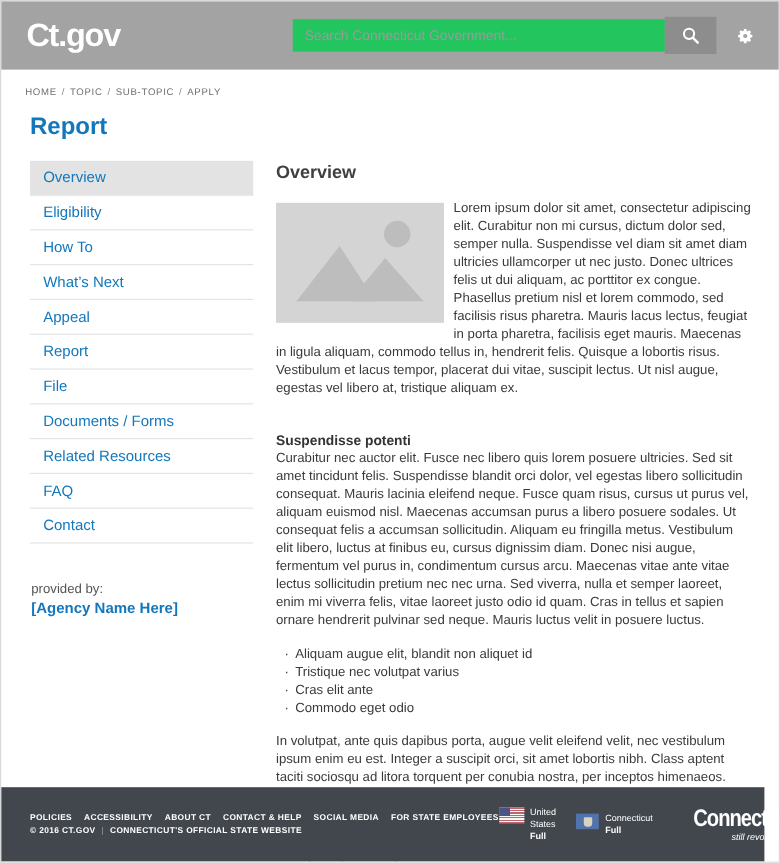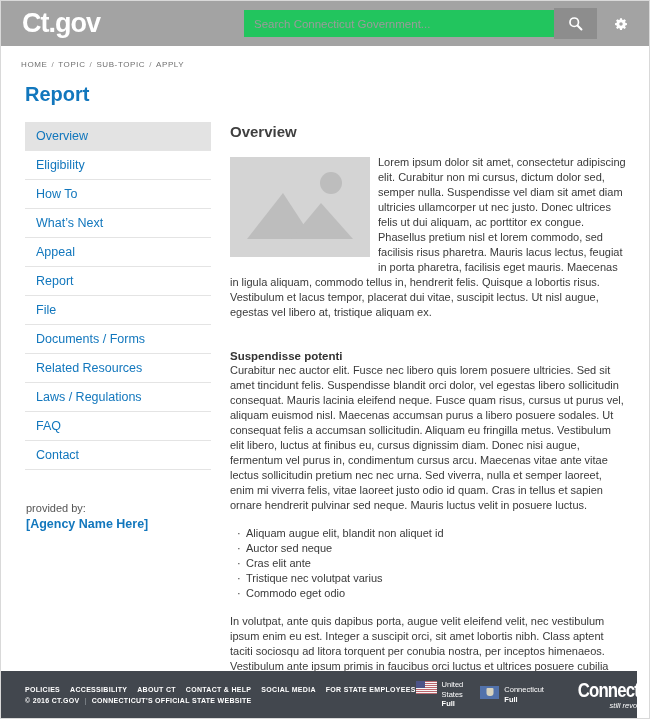--- a/index.html
+++ b/index.html
@@ -8,21 +8,21 @@
     width: 650px; height: 719px;
     border: 1px solid #d9d9d9;
     position: relative;
     overflow: hidden;
     font-family: "Liberation Sans", sans-serif;
     background: #fff;
   }
 
   
   .header {
-    height: 45px; background: #a3a3a3;
+    height: 57px; background: #a3a3a3;
     display: flex; align-items: center;
     padding: 0 16px 0 21px;
   }
   .logo {
     font-size: 27px; font-weight: bold; color: #fff;
     letter-spacing: -1px; cursor: pointer; line-height: 1;
   }
   .tagline { color: #fff; font-size: 10px; line-height: 1.3; margin-left: 11px; }
   .search-wrap { display: flex; align-items: center; margin-left: auto; }
   .search-input {
@@ -68,21 +68,21 @@
   }
   p, .bullets li { font-size: 11px; line-height: 15px; color: #3a3a3a; }
   .sub-heading { clear: both; font-size: 11.5px; font-weight: bold; color: #333; margin: 30px 0 1px; }
   ul.bullets { list-style: none; margin: 13px 0 0; padding-left: 7px; }
   .bullets li { padding-left: 9px; position: relative; }
   .bullets li::before { content: "\00b7"; position: absolute; left: 0; top: 0; }
   .closing { margin-top: 13px; }
 
   
   .footer {
-    position: absolute; left: 0; right: 12px; bottom: 0; height: 47px;
+    position: absolute; left: 0; right: 12px; bottom: 0; height: 62px;
     background: #42474e; display: flex; align-items: center;
     padding: 0 18px 0 24px;
   }
   .footer-left { display: flex; flex-direction: column; gap: 4px; }
   .footer-links { display: flex; gap: 10px; font-size: 7px; font-weight: bold; color: #fff; letter-spacing: .3px; }
   .footer-links span { cursor: pointer; white-space: nowrap; }
   .footer-copy { font-size: 7px; font-weight: bold; color: #fff; letter-spacing: .3px; display: flex; gap: 5px; align-items: center; }
   .copy-divider { color: #9aa0a8; font-weight: normal; }
   .footer-right { margin-left: auto; display: flex; align-items: center; gap: 17px; }
   .lang { display: flex; align-items: flex-start; gap: 5px; cursor: pointer; }
@@ -148,21 +148,20 @@
   <nav class="sidebar">
     <div class="nav-item selected">Overview</div>
     <div class="nav-item">Eligibility</div>
     <div class="nav-item">How To</div>
     <div class="nav-item">What’s Next</div>
     <div class="nav-item">Appeal</div>
     <div class="nav-item">Report</div>
     <div class="nav-item">File</div>
     <div class="nav-item">Documents / Forms</div>
     <div class="nav-item">Related Resources</div>
-    <div class="nav-item">Laws / Regulations</div>
     <div class="nav-item">FAQ</div>
     <div class="nav-item">Contact</div>
     <div class="provided">provided by:</div>
     <div class="agency">[Agency Name Here]</div>
   </nav>
 
   <main class="main">
     <h2 class="main-heading">Overview</h2>
 
     <div class="intro">
@@ -176,23 +175,22 @@
         </span>
       </div>
       <p>Lorem ipsum dolor sit amet, consectetur adipiscing elit. Curabitur non mi cursus, dictum dolor sed, semper nulla. Suspendisse vel diam sit amet diam ultricies ullamcorper ut nec justo. Donec ultrices felis ut dui aliquam, ac porttitor ex congue. Phasellus pretium nisl et lorem commodo, sed facilisis risus pharetra. Mauris lacus lectus, feugiat in porta pharetra, facilisis eget mauris. Maecenas in ligula aliquam, commodo tellus in, hendrerit felis. Quisque a lobortis risus. Vestibulum et lacus tempor, placerat dui vitae, suscipit lectus. Ut nisl augue, egestas vel libero at, tristique aliquam ex.</p>
     </div>
 
     <h3 class="sub-heading">Suspendisse potenti</h3>
     <p>Curabitur nec auctor elit. Fusce nec libero quis lorem posuere ultricies. Sed sit amet tincidunt felis. Suspendisse blandit orci dolor, vel egestas libero sollicitudin consequat. Mauris lacinia eleifend neque. Fusce quam risus, cursus ut purus vel, aliquam euismod nisl. Maecenas accumsan purus a libero posuere sodales. Ut consequat felis a accumsan sollicitudin. Aliquam eu fringilla metus. Vestibulum elit libero, luctus at finibus eu, cursus dignissim diam. Donec nisi augue, fermentum vel purus in, condimentum cursus arcu. Maecenas vitae ante vitae lectus sollicitudin pretium nec nec urna. Sed viverra, nulla et semper laoreet, enim mi viverra felis, vitae laoreet justo odio id quam. Cras in tellus et sapien ornare hendrerit pulvinar sed neque. Mauris luctus velit in posuere luctus.</p>
 
     <ul class="bullets">
       <li>Aliquam augue elit, blandit non aliquet id</li>
-      <li>Auctor sed neque</li>
+      <li>Tristique nec volutpat varius</li>
       <li>Cras elit ante</li>
-      <li>Tristique nec volutpat varius</li>
       <li>Commodo eget odio</li>
     </ul>
 
     <p class="closing">In volutpat, ante quis dapibus porta, augue velit eleifend velit, nec vestibulum ipsum enim eu est. Integer a suscipit orci, sit amet lobortis nibh. Class aptent taciti sociosqu ad litora torquent per conubia nostra, per inceptos himenaeos. Vestibulum ante ipsum primis in faucibus orci luctus et ultrices posuere cubilia Curae; Donec et viverra libero, sed euismod lorem. Mauris pretium volutpat tortor, id efficitur tortor tincidunt non. Integer non enim non ante scelerisque consequat. Ut ac fermentum quam, at viverra nisi. Suspendisse euismod nisl ac ex euismod venenatis.</p>
   </main>
 </div>
 
 <footer class="footer">
   <div class="footer-left">
     <div class="footer-links">

